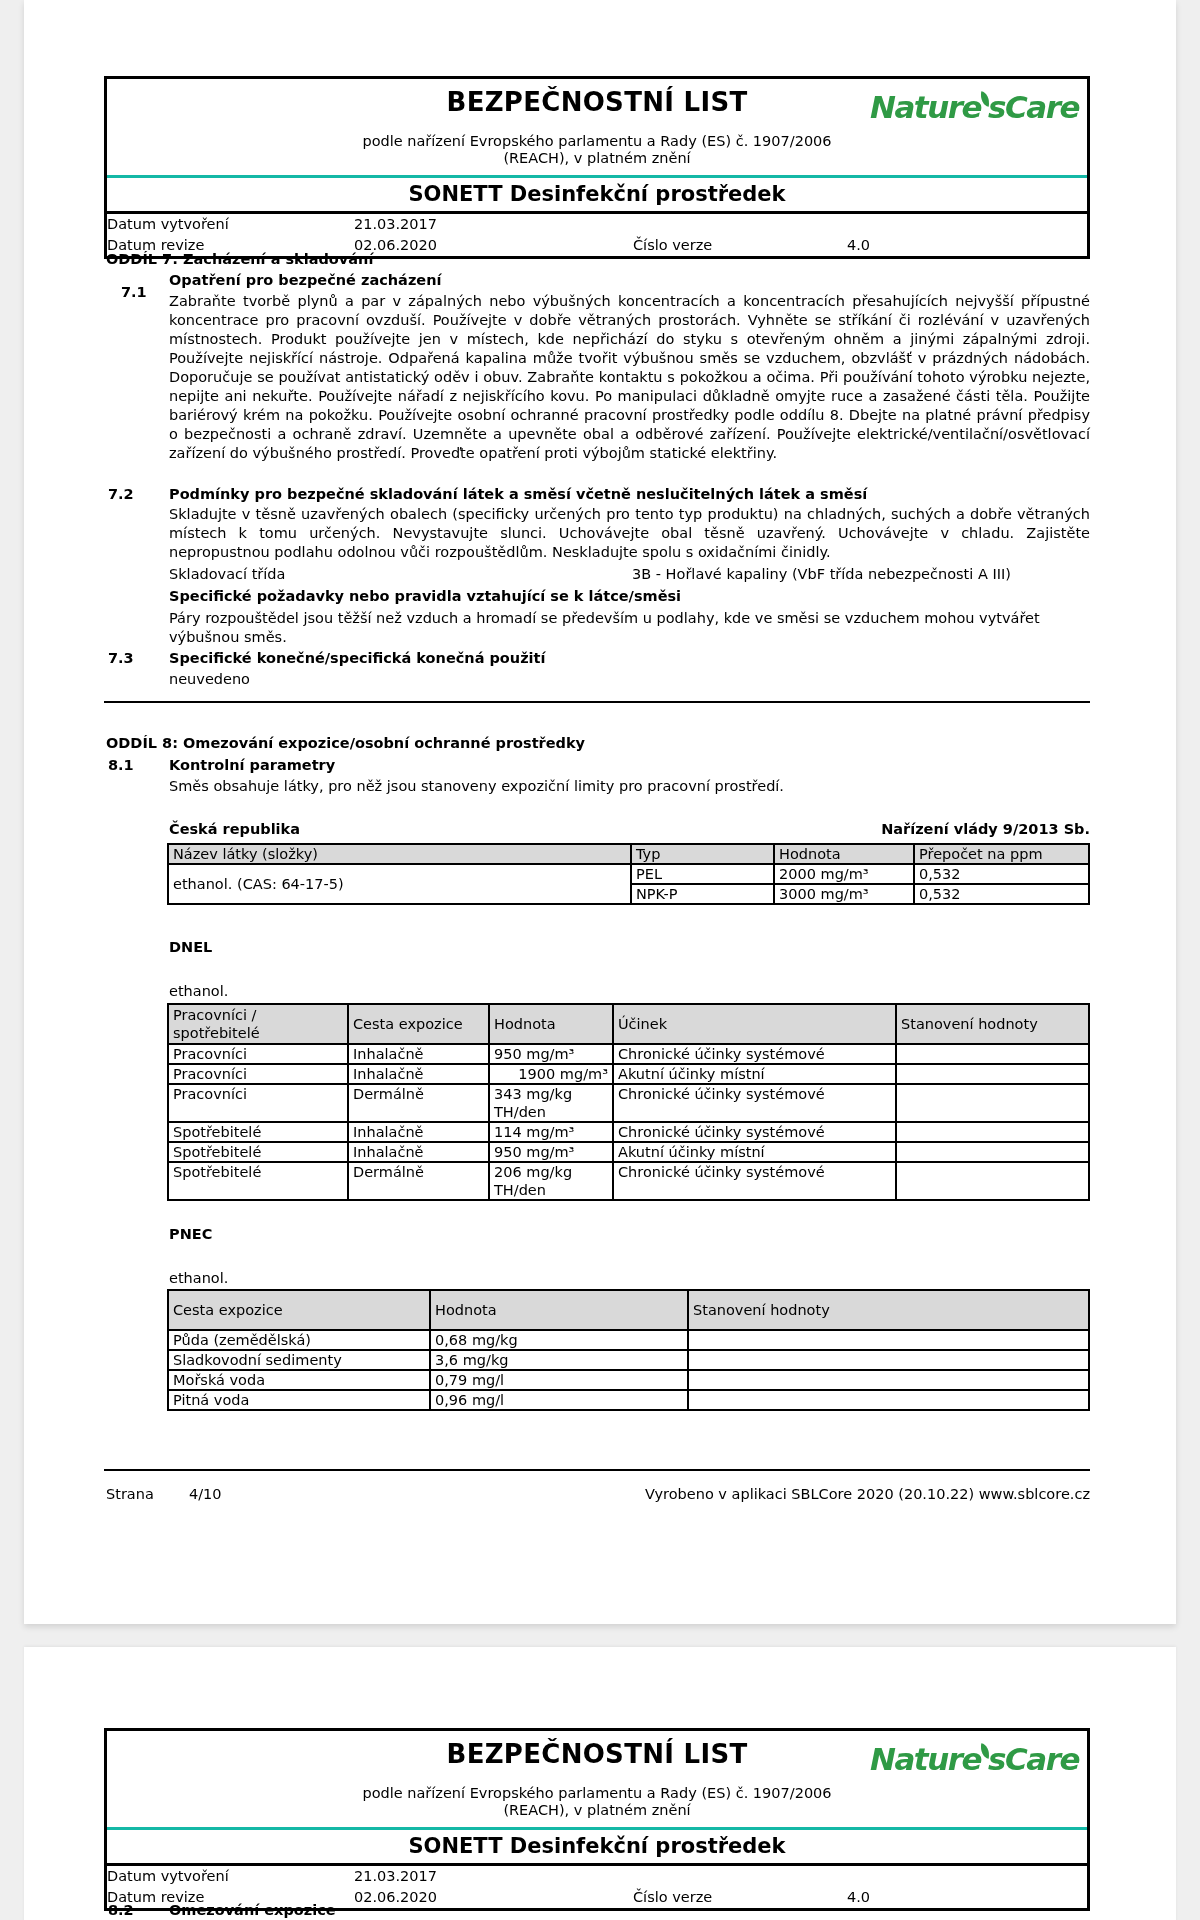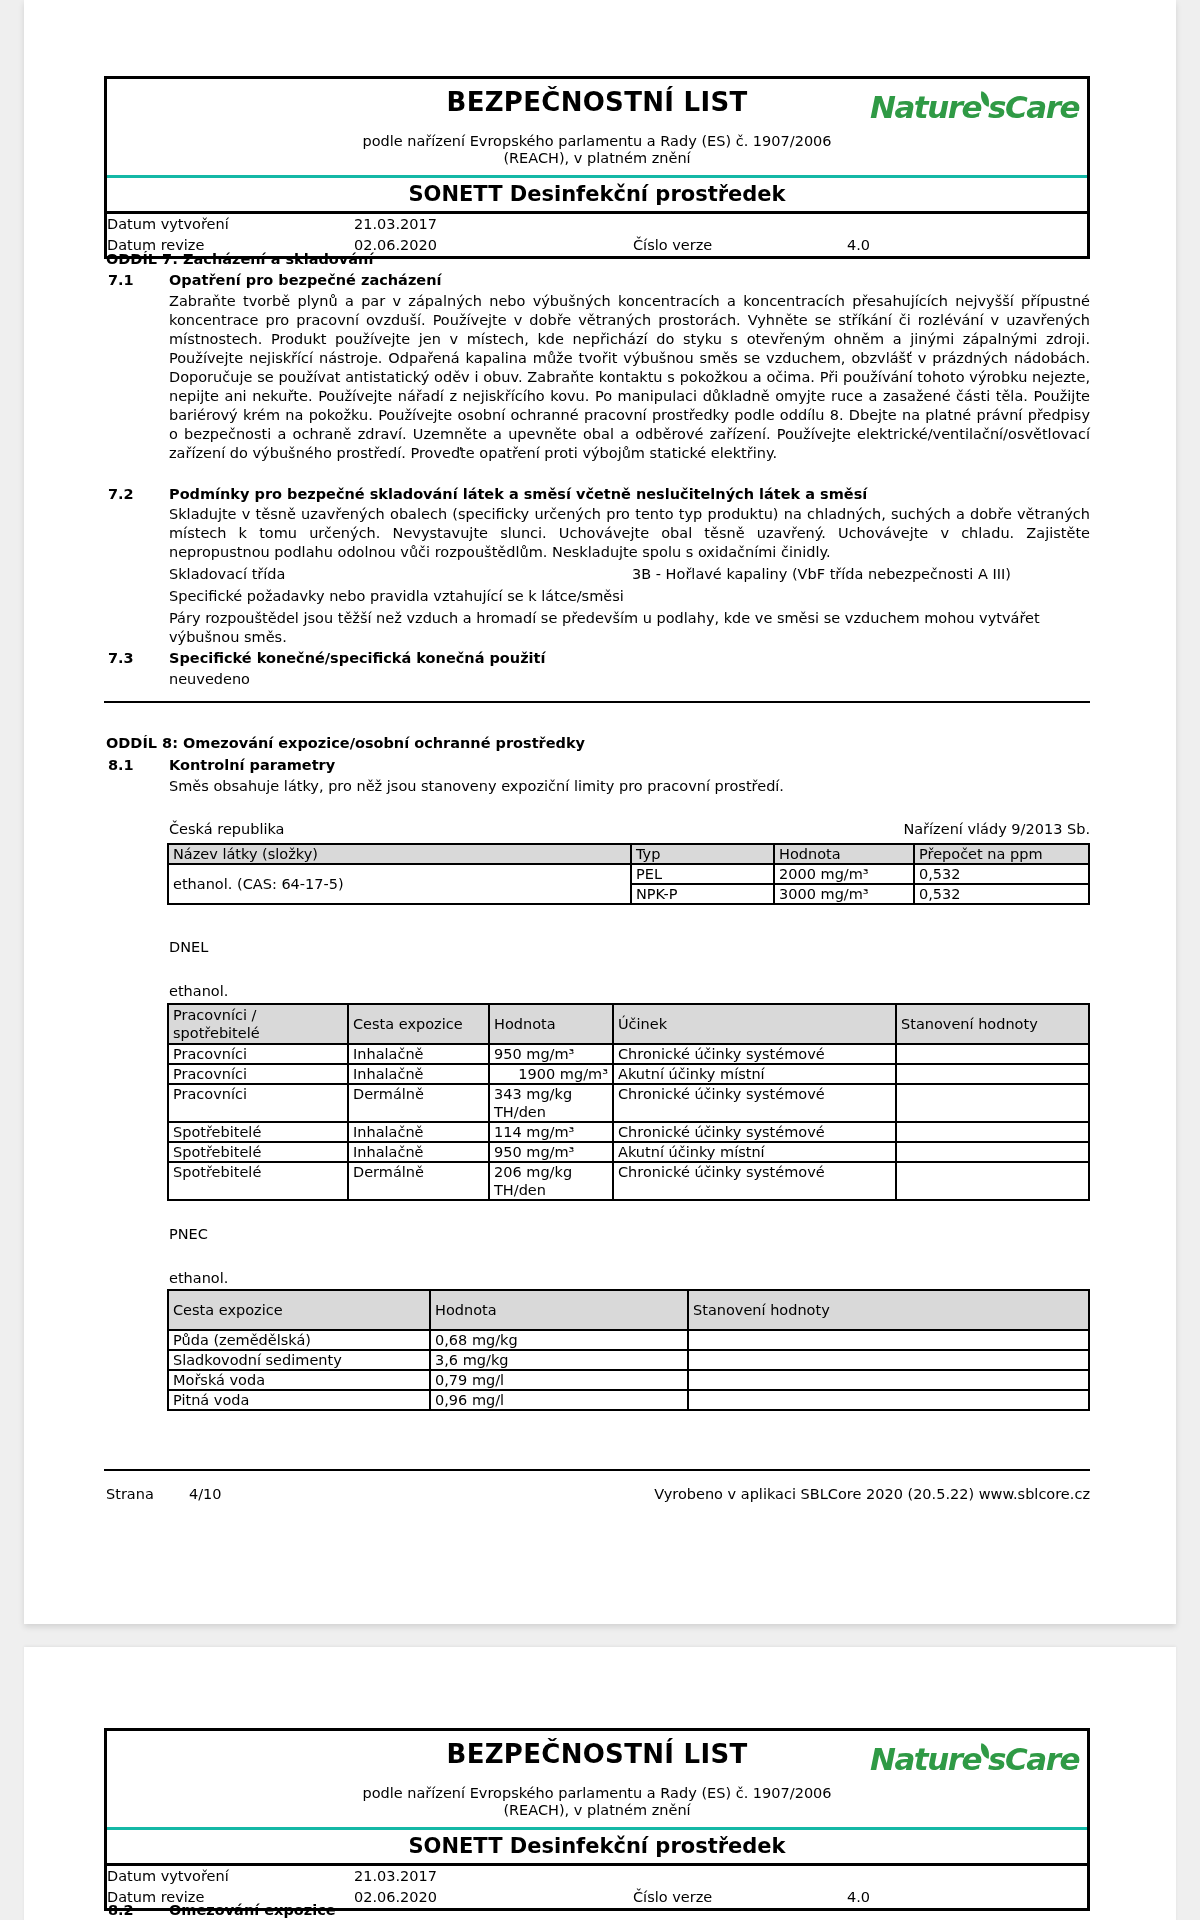--- a/index.html
+++ b/index.html
@@ -54,21 +54,21 @@
 
   table.grid {
     position: absolute; border-collapse: collapse; font-size: 14.5px;
   }
   table.grid td, table.grid th {
     border: 2px solid #000; padding: 0 4px; text-align: left; vertical-align: top;
     font-weight: normal; line-height: 18px;
   }
   table.grid th { background: #d9d9d9; }
   .lbl { position: absolute; font-size: 14.5px; }
-  .bold { font-weight: normal; }
+  .bold { font-weight: bold; }
 </style>
 </head>
 <body>
 
 <div class="page page1">
 
   <div class="hdr-box" style="top:76px;">
     <div class="hdr-top">
       <div class="hdr-title">BEZPEČNOSTNÍ LIST</div>
       <div class="hdr-sub">
@@ -82,21 +82,21 @@
       <span style="left:0;top:0;">Datum vytvoření</span>
       <span style="left:247px;top:0;">21.03.2017</span>
       <span style="left:0;top:21px;">Datum revize</span>
       <span style="left:247px;top:21px;">02.06.2020</span>
       <span style="left:526px;top:21px;">Číslo verze</span>
       <span style="left:740px;top:21px;">4.0</span>
     </div>
   </div>
 
   <div class="sec-title" style="top:251px;">ODDÍL 7: Zacházení a skladování</div>
-  <div class="sub-num" style="top:272px;">7.1</div>
+  <div class="sub-num" style="top:284px;margin-left:13px;">7.1</div>
   <div class="sub-title" style="top:272px;">Opatření pro bezpečné zacházení</div>
   <div class="para" style="top:292px;">Zabraňte tvorbě plynů a par v zápalných nebo výbušných koncentracích a koncentracích přesahujících nejvyšší přípustné koncentrace pro pracovní ovzduší. Používejte v dobře větraných prostorách. Vyhněte se stříkání či rozlévání v uzavřených místnostech. Produkt používejte jen v místech, kde nepřichází do styku s otevřeným ohněm a jinými zápalnými zdroji. Používejte nejiskřící nástroje. Odpařená kapalina může tvořit výbušnou směs se vzduchem, obzvlášť v prázdných nádobách. Doporučuje se používat antistatický oděv i obuv. Zabraňte kontaktu s pokožkou a očima. Při používání tohoto výrobku nejezte, nepijte ani nekuřte. Používejte nářadí z nejiskřícího kovu. Po manipulaci důkladně omyjte ruce a zasažené části těla. Použijte bariérový krém na pokožku. Používejte osobní ochranné pracovní prostředky podle oddílu 8. Dbejte na platné právní předpisy o bezpečnosti a ochraně zdraví. Uzemněte a upevněte obal a odběrové zařízení. Používejte elektrické/ventilační/osvětlovací zařízení do výbušného prostředí. Proveďte opatření proti výbojům statické elektřiny.</div>
 
   <div class="sub-num" style="top:486px;">7.2</div>
   <div class="sub-title" style="top:486px;">Podmínky pro bezpečné skladování látek a směsí včetně neslučitelných látek a směsí</div>
   <div class="para" style="top:505px;">Skladujte v těsně uzavřených obalech (specificky určených pro tento typ produktu) na chladných, suchých a dobře větraných místech k tomu určených. Nevystavujte slunci. Uchovávejte obal těsně uzavřený. Uchovávejte v chladu. Zajistěte nepropustnou podlahu odolnou vůči rozpouštědlům. Neskladujte spolu s oxidačními činidly.</div>
   <div class="lbl" style="left:145px;top:566px;">Skladovací třída</div>
   <div class="lbl" style="left:608px;top:566px;">3B - Hořlavé kapaliny (VbF třída nebezpečnosti A III)</div>
   <div class="lbl bold" style="left:145px;top:588px;">Specifické požadavky nebo pravidla vztahující se k látce/směsi</div>
   <div class="para" style="top:609px;width:880px;text-align:left;">Páry rozpouštědel jsou těžší než vzduch a hromadí se především u podlahy, kde ve směsi se vzduchem mohou vytvářet výbušnou směs.</div>
@@ -245,21 +245,21 @@
           <td>Pitná voda</td>
           <td>0,96 mg/l</td>
           <td></td>
         </tr>
       </tbody>
   </table>
 
   <div class="line" style="top:1469px;height:2px;"></div>
   <div class="lbl" style="left:82px;top:1486px;">Strana</div>
   <div class="lbl" style="left:165px;top:1486px;">4/10</div>
-  <div class="lbl" style="right:86px;top:1486px;">Vyrobeno v aplikaci SBLCore 2020 (20.5.22) www.sblcore.cz</div>
+  <div class="lbl" style="right:86px;top:1486px;">Vyrobeno v aplikaci SBLCore 2020 (20.10.22) www.sblcore.cz</div>
 </div>
 
 <div class="page page2">
   <div class="hdr-box" style="top:81px;">
     <div class="hdr-top">
       <div class="hdr-title">BEZPEČNOSTNÍ LIST</div>
       <div class="hdr-sub">
         <div>podle nařízení Evropského parlamentu a Rady (ES) č. 1907/2006</div>
         <div>(REACH), v platném znění</div>
       </div>

